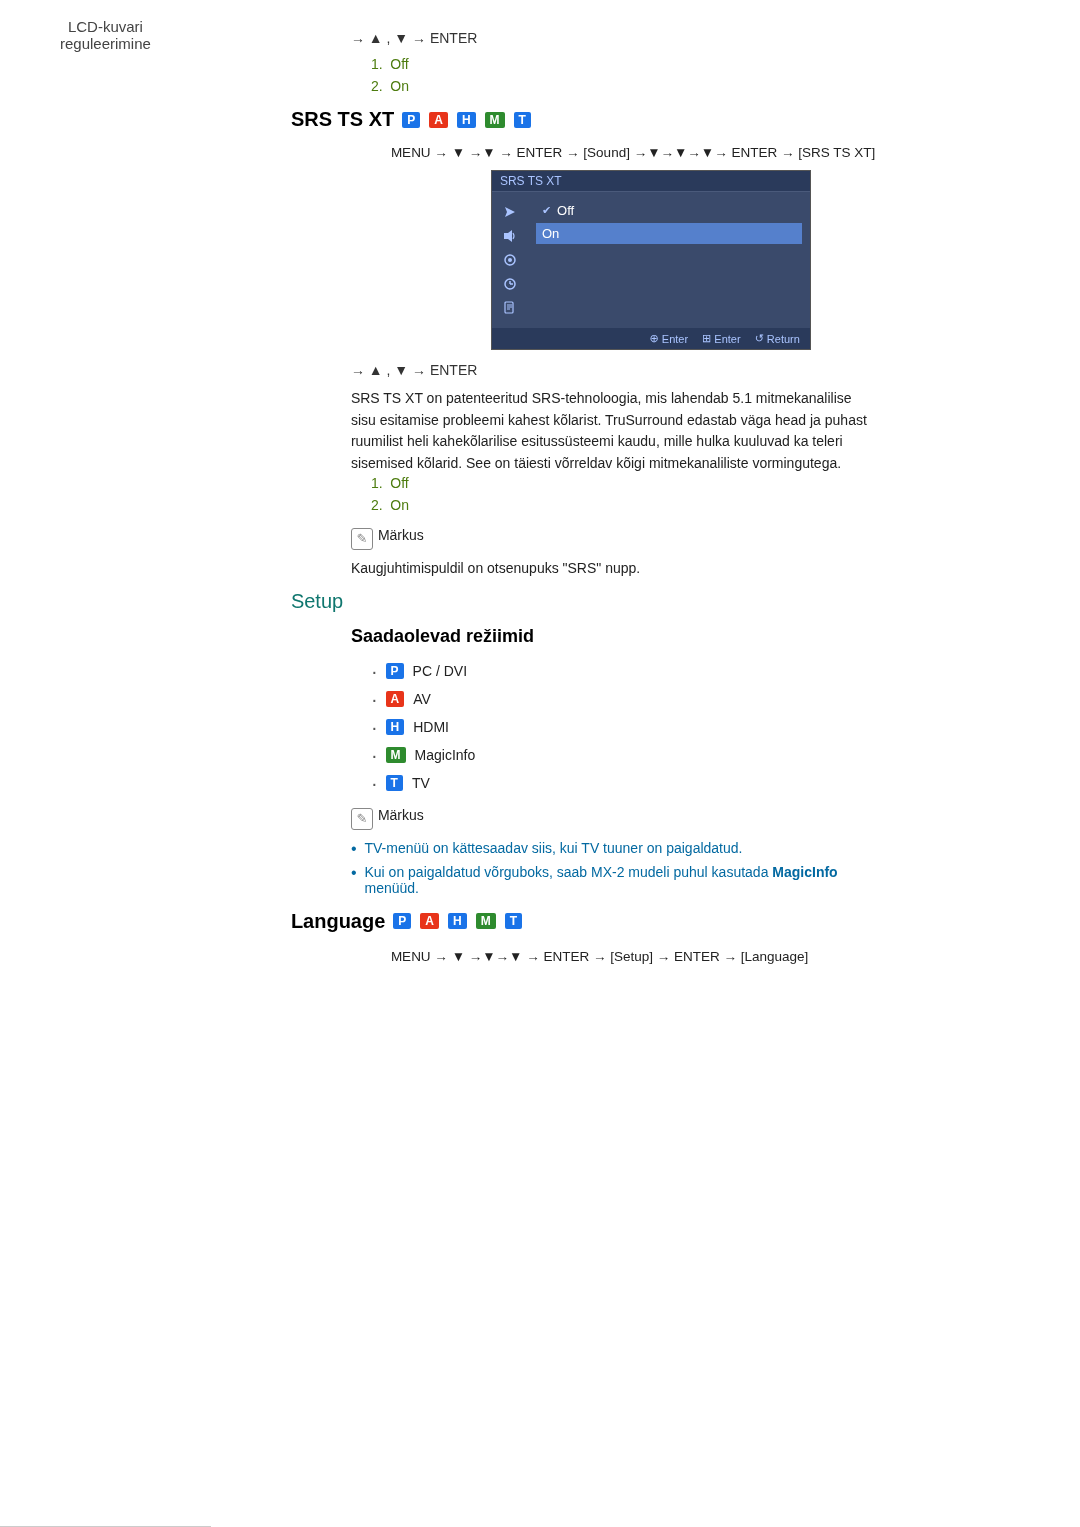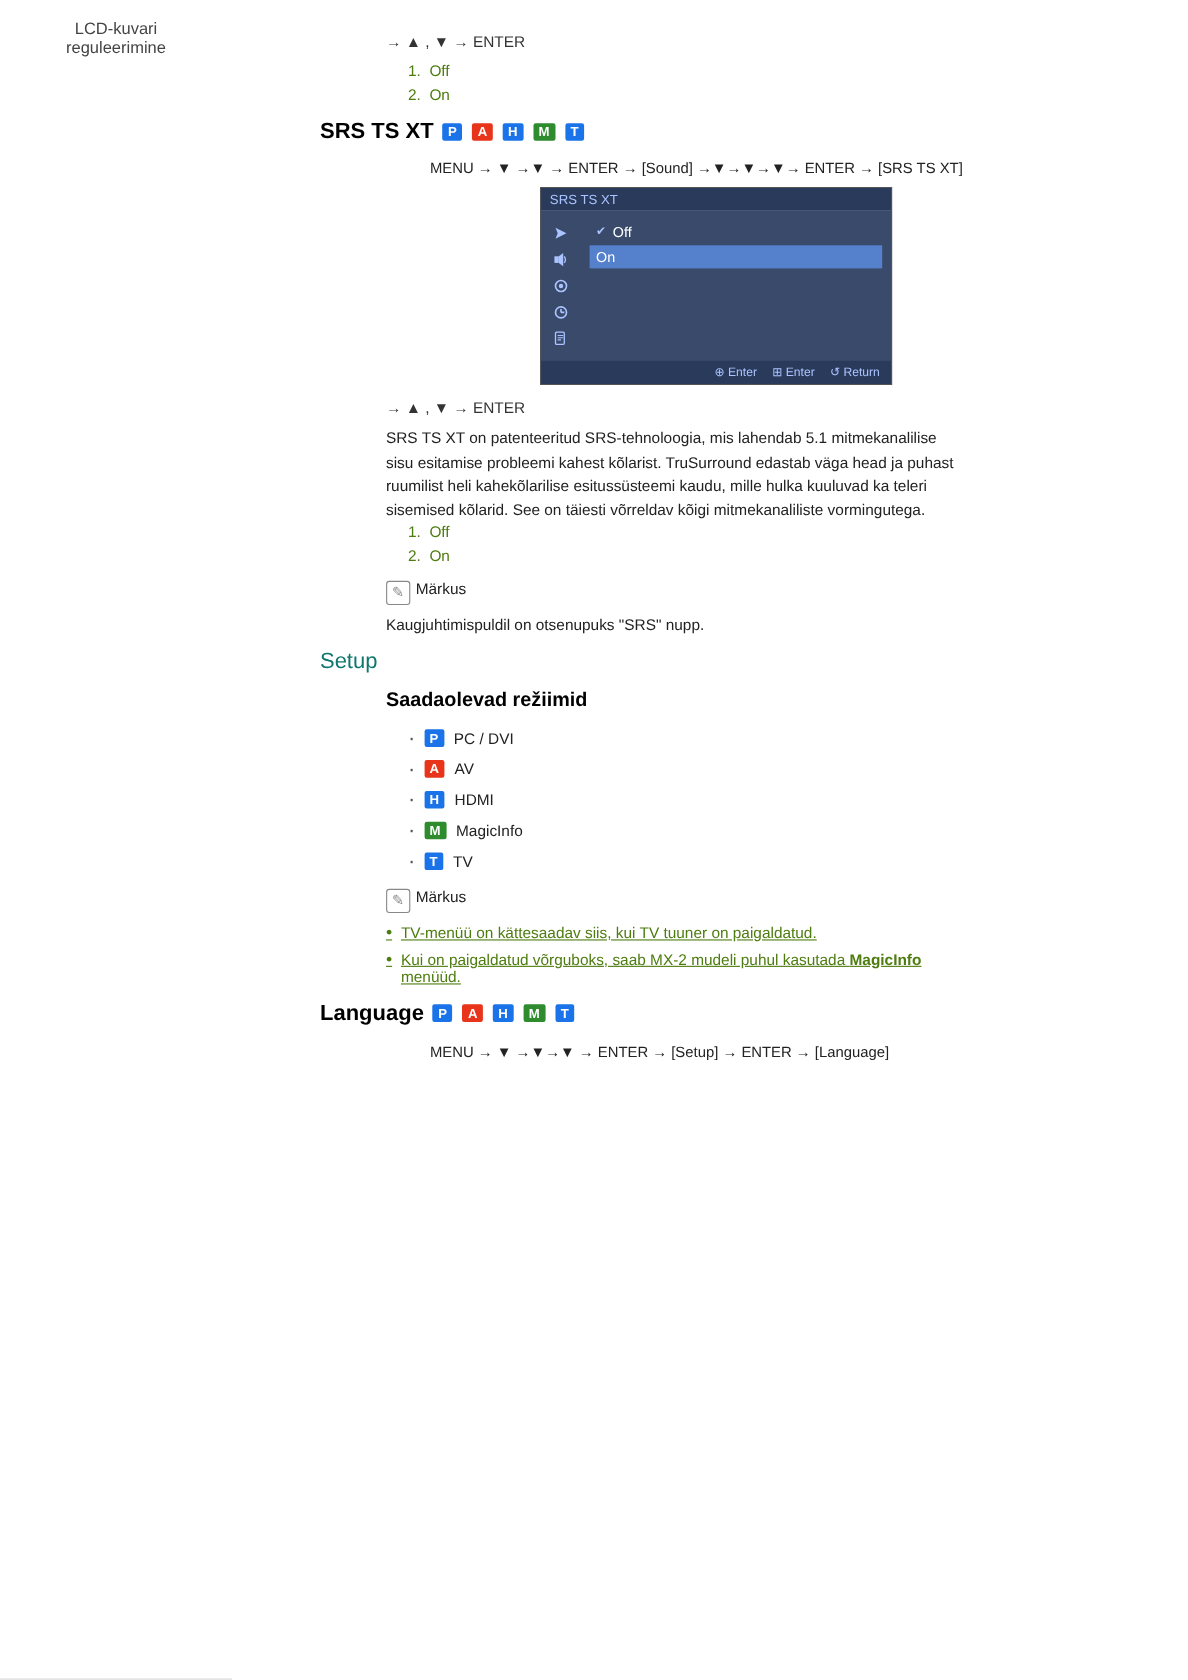--- a/index.html
+++ b/index.html
@@ -278,25 +278,24 @@
     }
 
     .note-bullets {
       list-style: none;
       margin-left: 60px;
       margin-bottom: 14px;
     }
 
     .note-bullets li {
       font-size: 14px;
-      color: #4d7c0f;
+      color: #0369a1;
       margin-bottom: 6px;
       display: flex;
       gap: 8px;
-      text-decoration: underline;
     }
 
     .note-bullets li::before {
       content: '•';
       font-size: 16px;
     }
 
     strong { font-weight: bold; }
   </style>
 </head>

